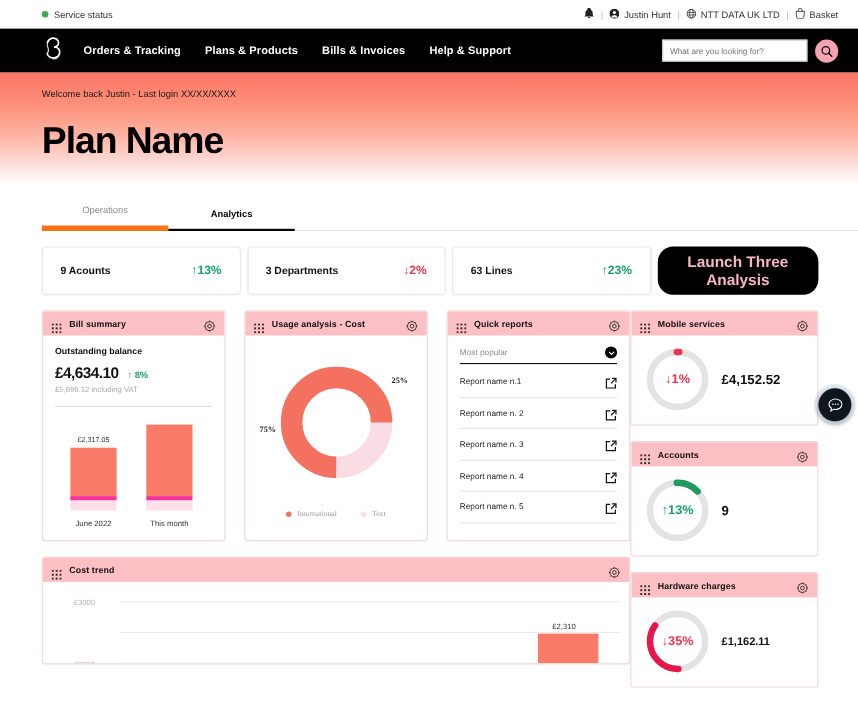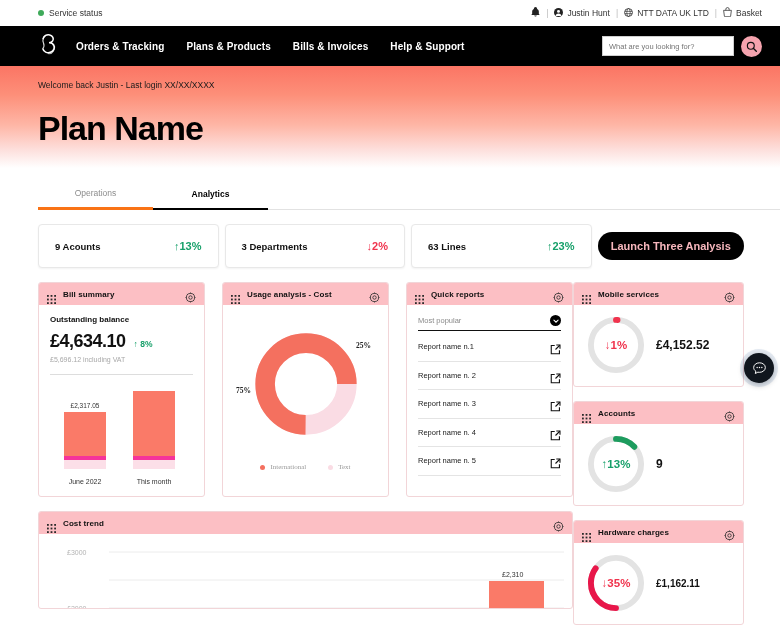--- a/index.html
+++ b/index.html
@@ -73,21 +73,21 @@
   .plan-title {
     font-size: 34px; font-weight: bold; letter-spacing: -1px;
     margin-top: 19px; color: #000;
   }
 
   
   .tabs { height: 42px; display: flex; align-items: flex-end; padding-left: 38px; background: #fff; }
   .tab {
     width: 115px; text-align: center; font-size: 8.5px;
     padding-bottom: 9px; color: #8d8d8d; cursor: pointer;
-    border-bottom: 3px solid #f97316;
+    border-bottom: 5px solid #f97316;
   }
   .tab.active { color: #000; font-weight: bold; border-bottom: 2.5px solid #000; }
   .tabs-rest { flex: 1; border-bottom: 1px solid #e2e2e2; height: 100%; }
 
   
   .stats {
     display: flex; gap: 6px; padding: 14px 36px 0 38px; align-items: stretch;
   }
   .stat-card {
     flex: 1 1 0;
@@ -98,23 +98,23 @@
     display: flex; align-items: center;
     padding: 0 16px;
     box-shadow: 0 1px 2px rgba(0,0,0,.05);
   }
   .stat-label { font-size: 9.5px; font-weight: bold; color: #111; }
   .stat-delta { margin-left: auto; font-size: 11px; font-weight: bold; }
   .up { color: #17a06a; }
   .down { color: #f0334d; }
   .launch-btn {
     flex: 1 1 0;
-    height: 28px; align-self: center;
+    height: 44px; align-self: center;
     background: #000; border: none; border-radius: 14px;
-    color: #f7b7bd; font-size: 11px; font-weight: bold;
+    color: #f7b7bd; font-size: 14px; font-weight: bold;
     cursor: pointer; font-family: "Liberation Sans", sans-serif;
   }
 
   
   .board { display: flex; padding: 14px 36px 0 38px; align-items: flex-start; }
   .col-main { flex: 0 0 535px; display: flex; flex-direction: column; gap: 14px; }
   .row3 { display: flex; gap: 17px; }
   .col-side { flex: 1 1 auto; display: flex; flex-direction: column; gap: 14px; }
 
   .card {
@@ -132,21 +132,21 @@
   }
   .grip { width: 9px; height: 9px; flex: 0 0 auto; }
   .card-title { font-size: 8px; font-weight: bold; color: #111; letter-spacing: .1px; }
   .gear { margin-left: auto; width: 11px; height: 11px; cursor: pointer; }
   .card-body { padding: 10px 11px 11px; }
 
   
   .w-third { width: 167px; }
   .bill-sub { font-size: 8px; font-weight: bold; color: #111; }
   .bill-row { display: flex; align-items: baseline; gap: 8px; margin-top: 7px; }
-  .bill-amount { font-size: 18px; font-weight: bold; letter-spacing: -.5px; }
+  .bill-amount { font-size: 14px; font-weight: bold; letter-spacing: -.5px; }
   .bill-delta { font-size: 8.5px; font-weight: bold; color: #17a06a; }
   .bill-vat { font-size: 7px; color: #a8a8a8; margin-top: 4px; }
   .hr { height: 1px; background: #ddd; margin: 11px 0 0; }
   .bars { position: relative; height: 104px; margin-top: 6px; }
   .bar-group { position: absolute; bottom: 16px; width: 42px; }
   .bar-label-val { font-size: 6.5px; color: #333; text-align: center; margin-bottom: 3px; }
   .bar { width: 42px; position: relative; }
   .bar-top { background: #fa7a68; width: 100%; }
   .bar-mid { background: #f5339b; height: 4px; width: 100%; }
   .bar-bot { background: #fcdfe8; height: 9px; width: 100%; }

